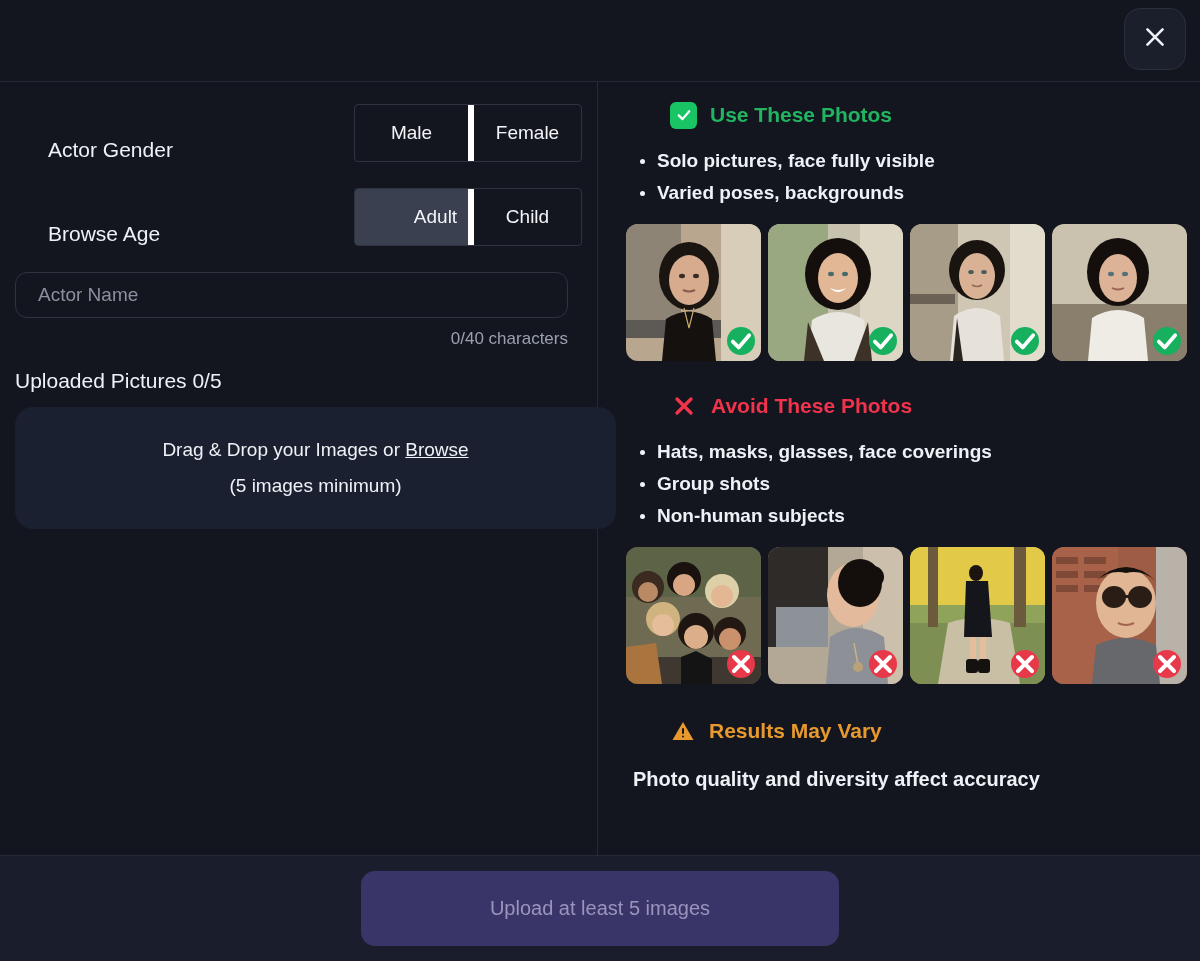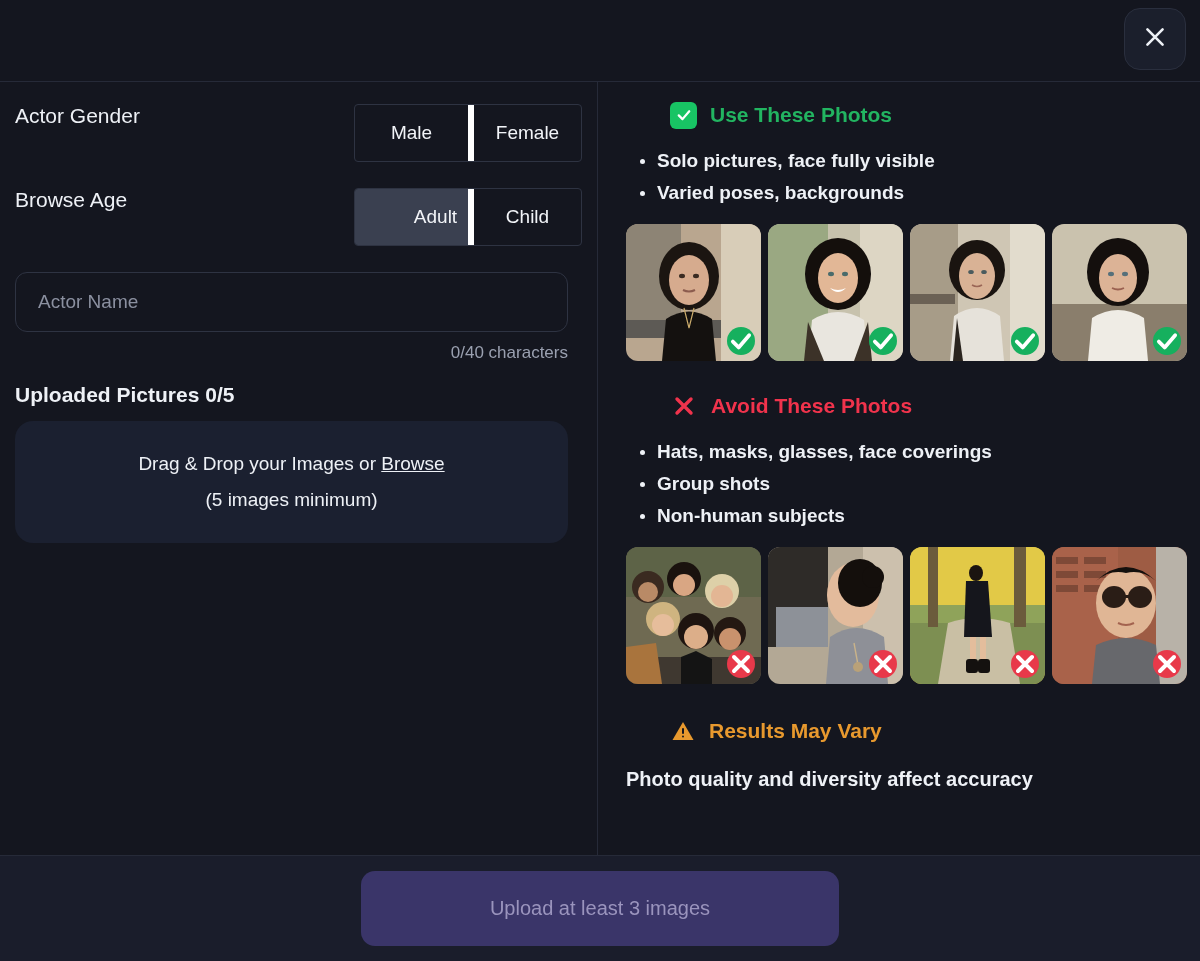--- a/index.html
+++ b/index.html
@@ -63,24 +63,25 @@
   
   .left-pane {
     width: 598px;
     flex: 0 0 598px;
     border-right: 1px solid #262a38;
     padding: 22px 15px 0 15px;
   }
 
   .field-row {
     display: flex;
-    align-items: flex-start;
+    align-items: flex-end;
     justify-content: space-between;
     height: 58px;
     margin-bottom: 26px;
+    margin-left: 33px;
   }
   .field-label {
     font-size: 21px;
     font-weight: 500;
     color: #eef1f6;
   }
 
   .segmented {
     display: flex;
     width: 228px;
@@ -100,21 +101,21 @@
     background: transparent;
     cursor: pointer;
     border: none;
     font-family: "Liberation Sans", sans-serif;
   }
   .segmented .seg + .seg { border-left: 6px solid #ffffff; }
   .segmented .seg.selected { background: #3a4050; padding-left: 48px; }
 
   .name-input {
     width: 553px;
-    height: 60px;
+    height: 46px;
     border-radius: 12px;
     border: 1px solid #2e3342;
     background: transparent;
     color: #c4b5fd;
     font-size: 19px;
     padding: 0 22px;
     font-family: "Liberation Sans", sans-serif;
     outline: none;
     display: block;
   }
@@ -123,27 +124,27 @@
   .char-counter {
     width: 553px;
     text-align: right;
     font-size: 17px;
     color: #9aa0b0;
     margin-top: 11px;
   }
 
   .uploaded-title {
     font-size: 21px;
-    font-weight: 700;
+    font-weight: 400;
     color: #eef1f6;
     margin-top: 20px;
   }
 
   .dropzone {
-    width: 553px;
+    width: 601px;
     height: 122px;
     margin-top: 14px;
     background: #1b2030;
     border-radius: 18px;
     display: flex;
     flex-direction: column;
     align-items: center;
     justify-content: center;
     gap: 14px;
     cursor: pointer;
@@ -239,20 +240,21 @@
   }
   .badge.good { background: #16b05e; }
   .badge.bad  { background: #e8394a; }
 
   .warn-block { margin-top: 30px; }
   .warn-note {
     margin-top: 20px;
     font-size: 20px;
     font-weight: 600;
     color: #eef1f6;
+    margin-left: 7px;
   }
 
   
   .modal-footer {
     flex: 0 0 106px;
     height: 106px;
     border-top: 1px solid #262a38;
     background: #1a1d2b;
     display: flex;
     align-items: center;
@@ -550,16 +552,16 @@
           </span>
           <span class="section-head-text">Results May Vary</span>
         </div>
         <div class="warn-note">Photo quality and diversity affect accuracy</div>
       </div>
 
     </div>
   </div>
 
   <div class="modal-footer">
-    <button class="submit-btn" disabled="">Upload at least 3 images</button>
+    <button class="submit-btn" disabled="">Upload at least 5 images</button>
   </div>
 
 </div>
 
 </body></html>

